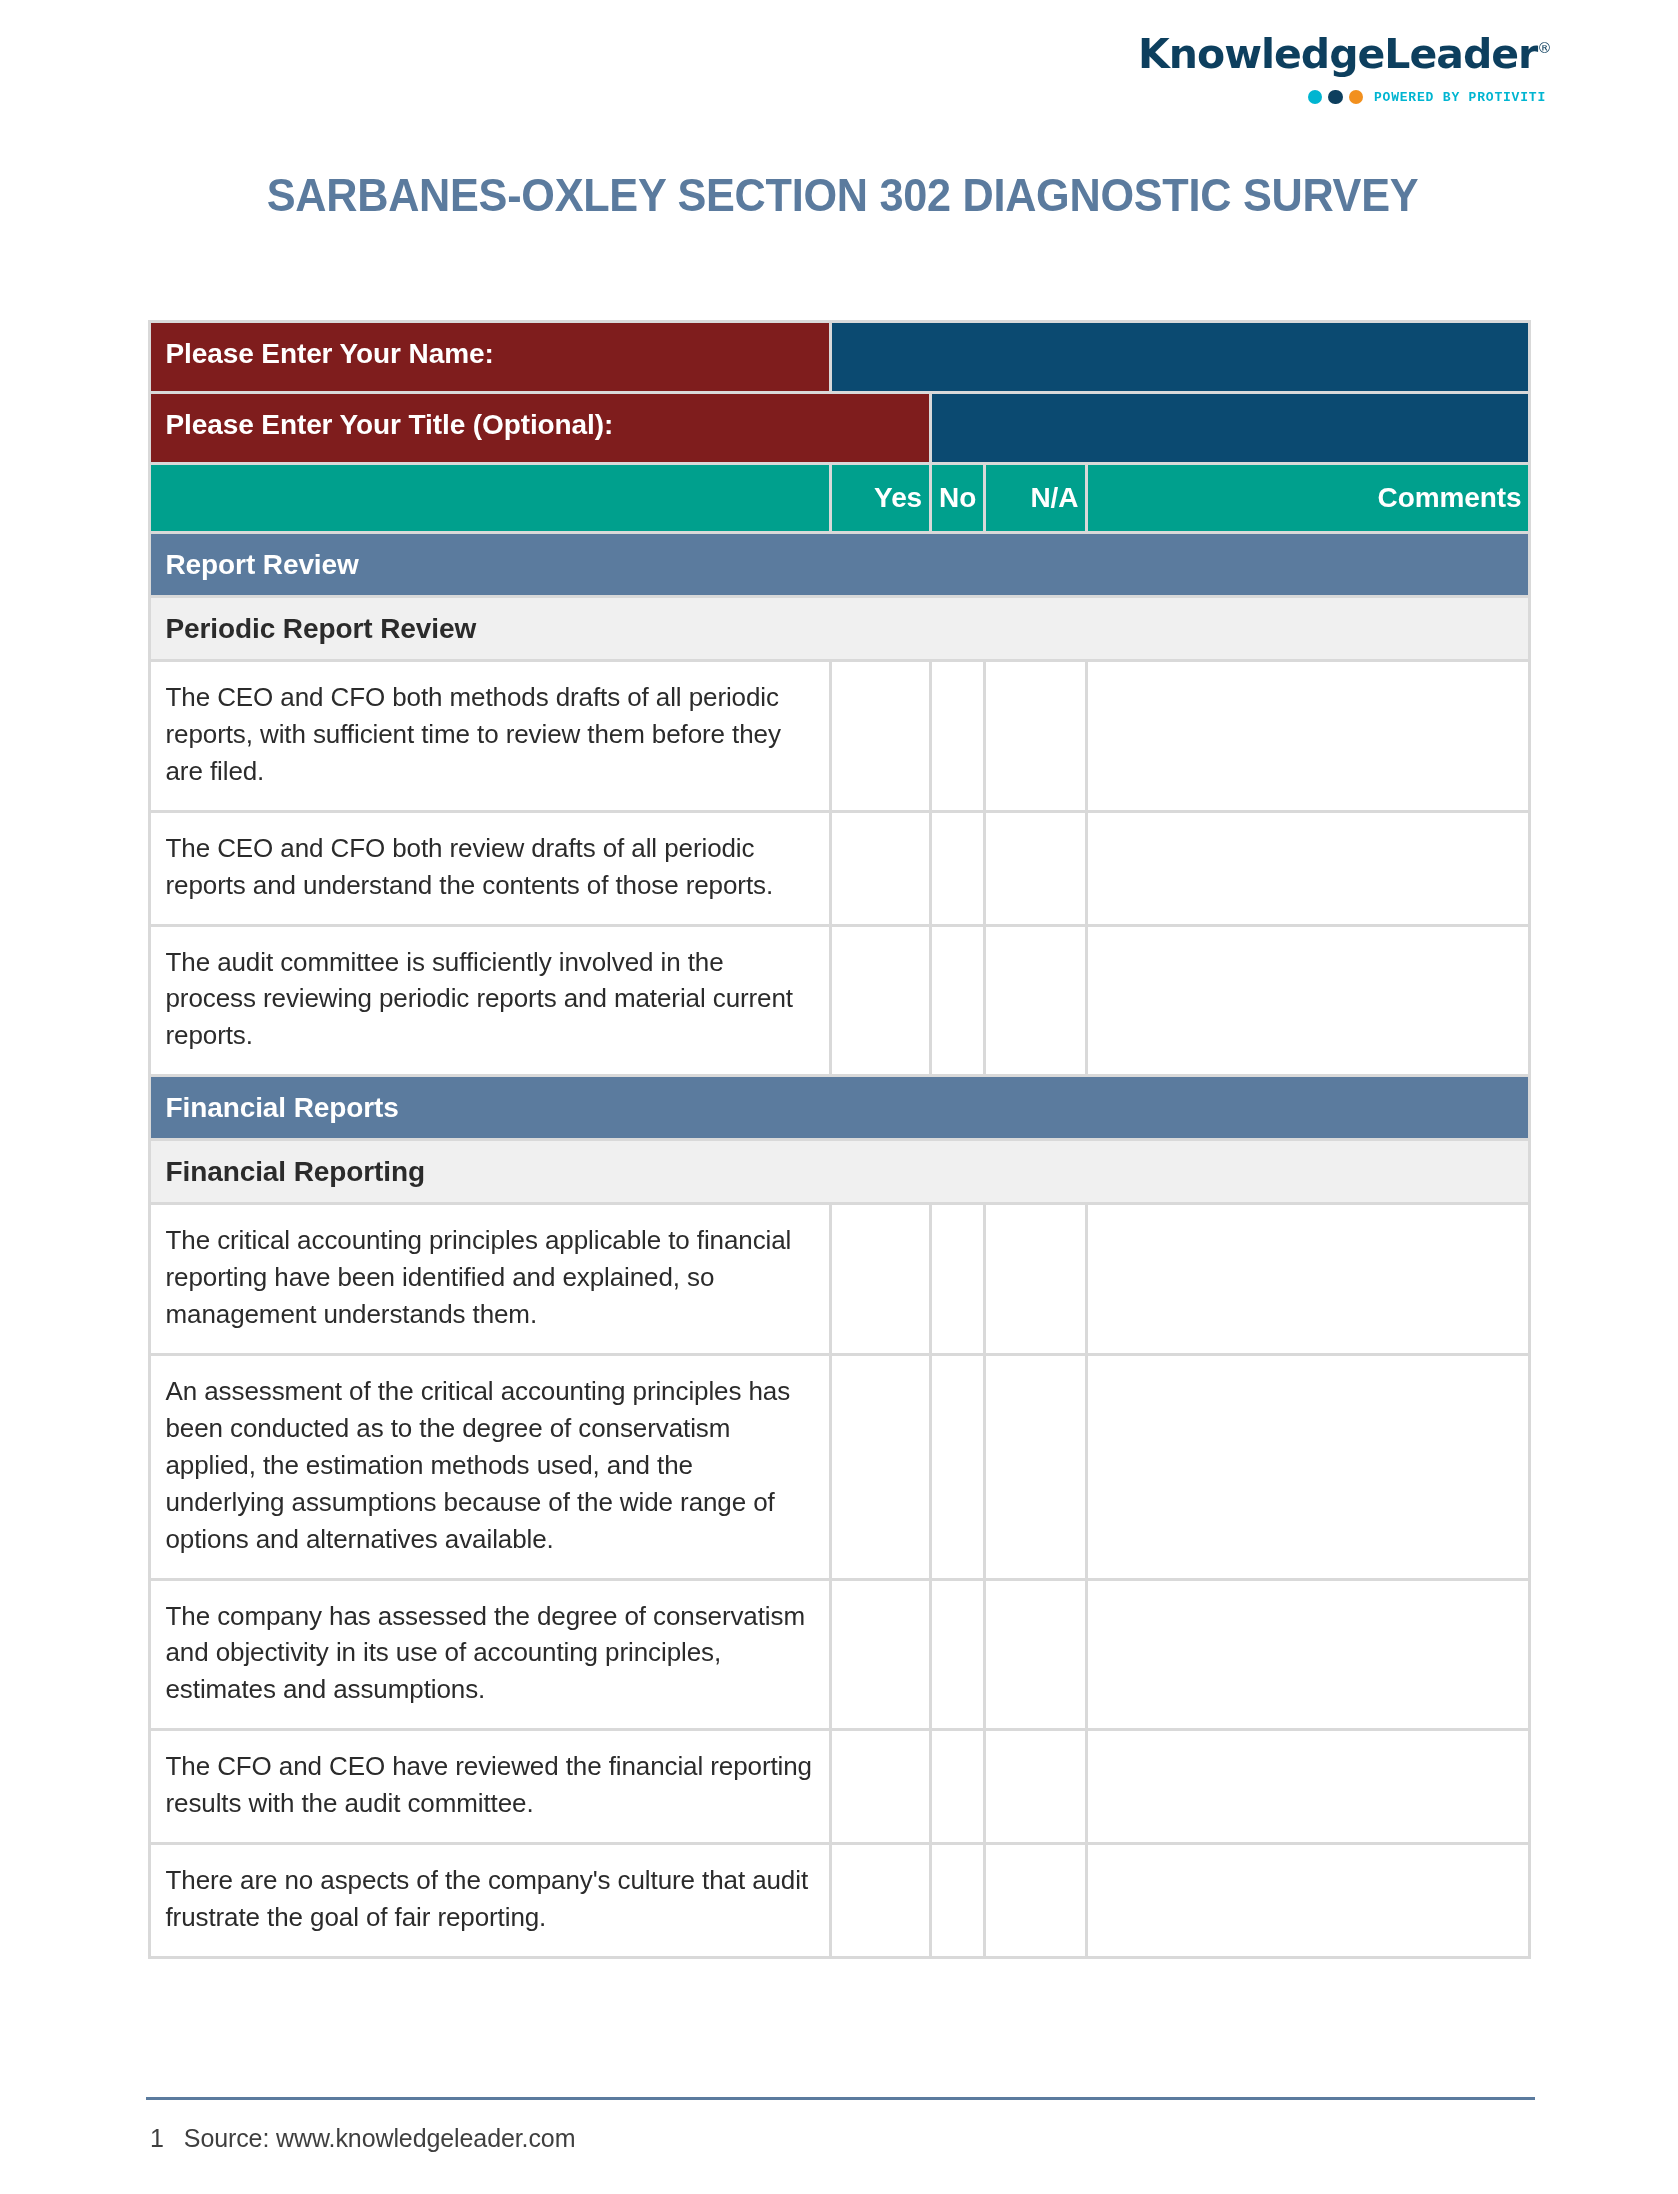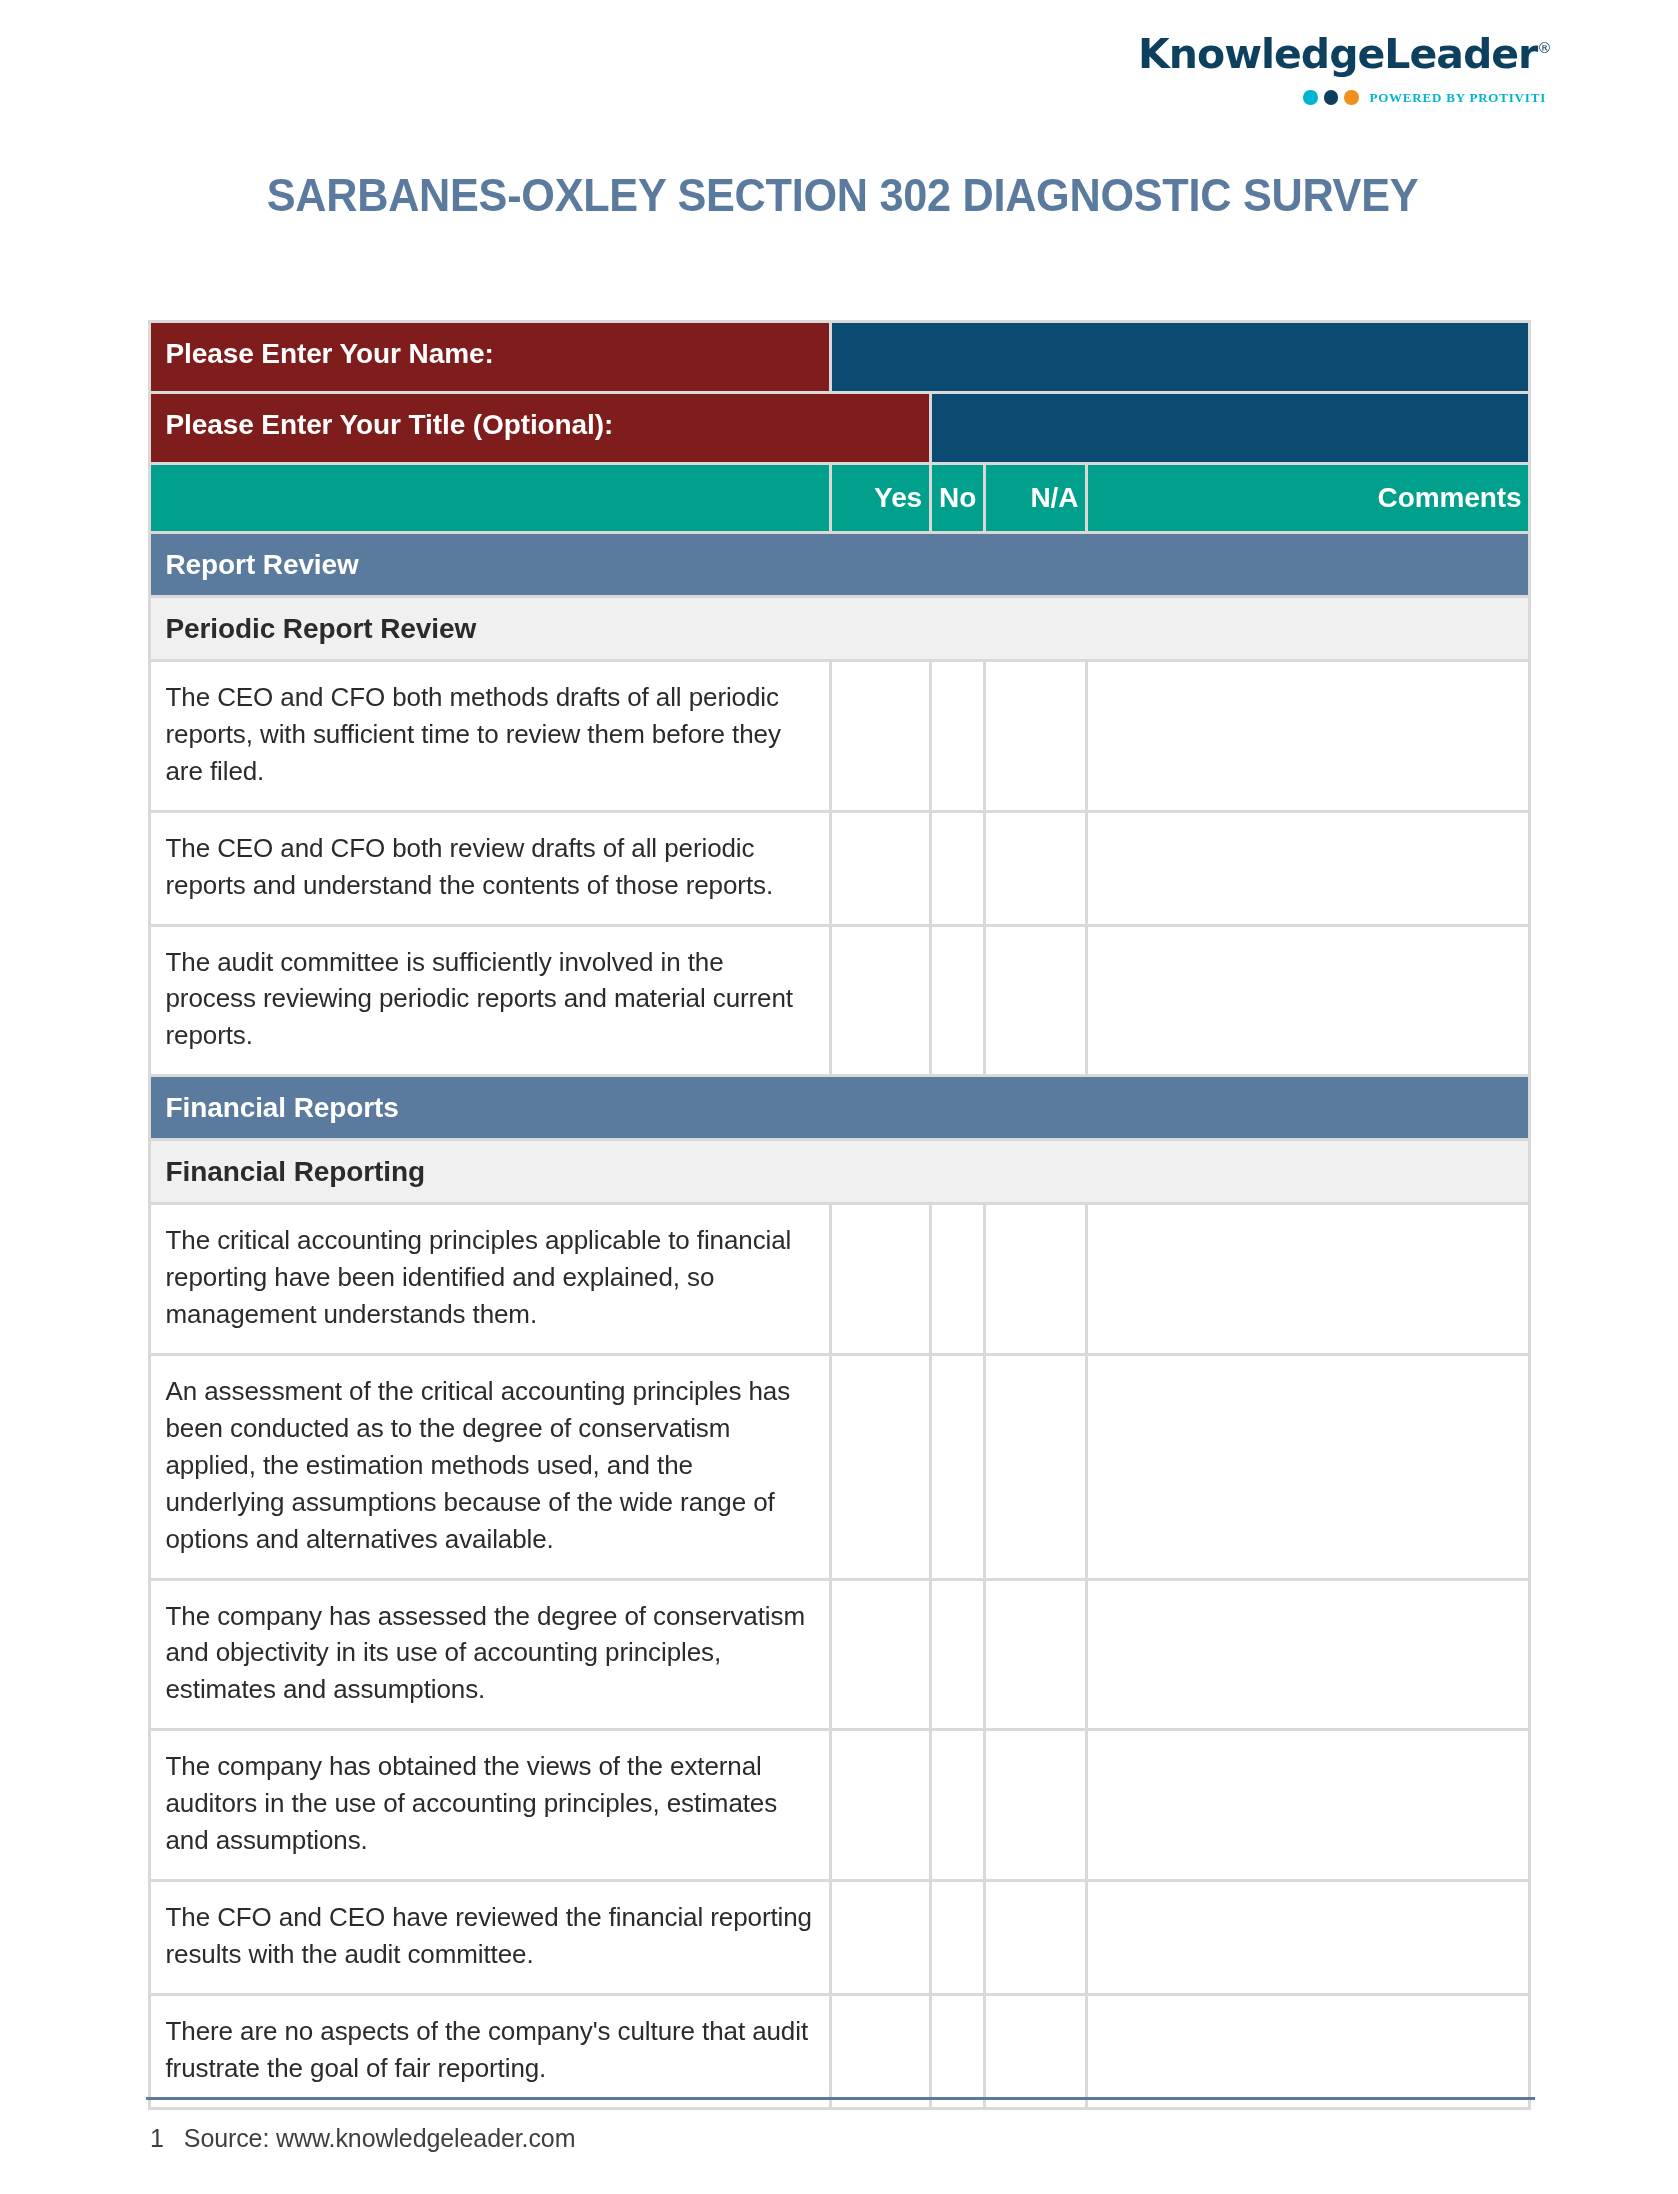--- a/index.html
+++ b/index.html
@@ -60,21 +60,21 @@
   .logo-dots i {
     display: block;
     width: 14.5px;
     height: 14.5px;
     border-radius: 50%;
   }
   .dot-cyan   { background: #00b5d1; }
   .dot-navy   { background: #0d3f5e; }
   .dot-orange { background: #f2901e; }
   .logo-powered {
-    font-family: Liberation Serif, serif;
+    font-family: Liberation Mono, monospace;
     font-weight: bold;
     font-size: 13px;
     letter-spacing: 0.8px;
     color: #00b5d1;
   }
 
   
   .doc-title {
     position: absolute;
     top: 170px;
@@ -311,27 +311,20 @@
           <td class="ans"></td>
         </tr>
         <tr>
           <td class="q">The company has assessed the degree of conservatism and objectivity in its use of accounting principles, estimates and assumptions.</td>
           <td class="ans"></td>
           <td class="ans"></td>
           <td class="ans"></td>
           <td class="ans"></td>
         </tr>
         <tr>
-          <td class="q">The company has obtained the views of the external auditors in the use of accounting principles, estimates and assumptions.</td>
-          <td class="ans"></td>
-          <td class="ans"></td>
-          <td class="ans"></td>
-          <td class="ans"></td>
-        </tr>
-        <tr>
           <td class="q">The CFO and CEO have reviewed the financial reporting results with the audit committee.</td>
           <td class="ans"></td>
           <td class="ans"></td>
           <td class="ans"></td>
           <td class="ans"></td>
         </tr>
         <tr>
           <td class="q">There are no aspects of the company's culture that audit frustrate the goal of fair reporting.</td>
           <td class="ans"></td>
           <td class="ans"></td>

